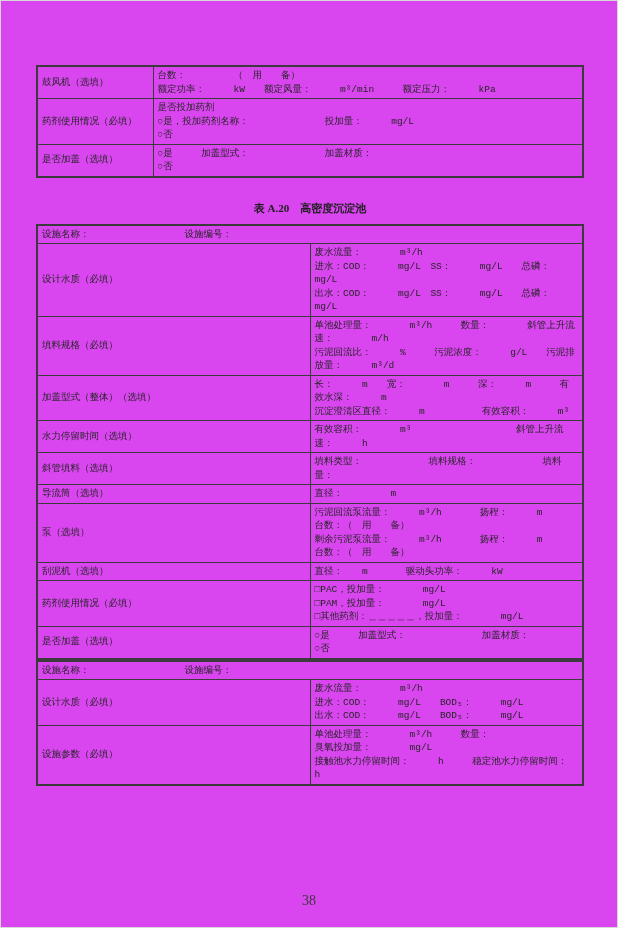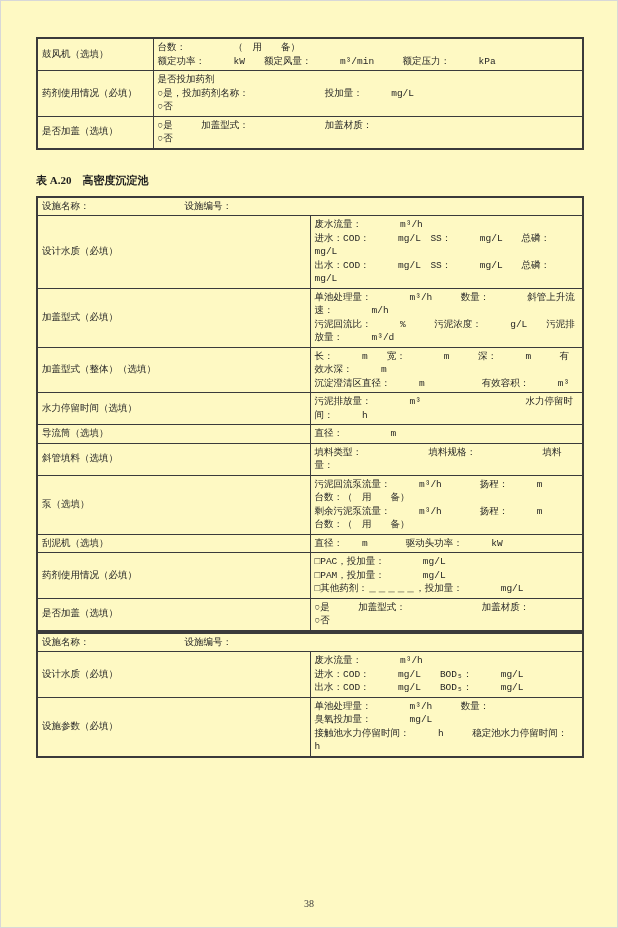--- a/index.html
+++ b/index.html
@@ -1,26 +1,26 @@
 <!DOCTYPE html>
 <html><head>
 <meta charset="utf-8">
 <style>
   * { box-sizing: border-box; }
   html,body { margin:0; padding:0; background:#f2f2f2; }
   .page {
     position: relative;
     width: 618px; height: 928px;
     margin: 0 auto;
-    background: #fef9c3;
+    background: #d946ef;
     border: 1px solid #d8d8d8;
     overflow: hidden;
     font-family: "Liberation Serif", "DejaVu Serif", serif;
     color: #262626;
-    padding: 36px 33px 0 35px;
+    padding: 64px 33px 0 35px;
   }
   table.form {
     width: 100%;
     border-collapse: collapse;
     border: 2px solid #3b3b3b;
     table-layout: fixed;
   }
   table.form td {
     border: 1px solid #3b3b3b;
     font-size: 9.5px;
@@ -32,32 +32,32 @@
     width: 116px;
     padding-left: 6px;
     white-space: normal;
   }
   td.val {
     white-space: pre-wrap;
     padding-left: 7px;
     font-family: Liberation Mono, monospace;
   }
   .tbl-title {
-    text-align: left;
+    text-align: center;
     font-weight: bold;
     font-size: 11px;
     line-height: 13px;
     margin: 24px 0 9px 0;
     color: #1e1e1e;
   }
   .page-number {
     position: absolute;
     bottom: 18px; left: 0; right: 0;
     text-align: center;
-    font-size: 10px;
+    font-size: 14px;
     color: #3a3a3a;
   }
 </style>
 </head>
 <body>
 
 <div class="page">
 
   <table class="form">
     <tbody>
@@ -86,40 +86,40 @@
         <tr>
       <td class="val" colspan="2">设施名称：　　　　　　　　　　设施编号：</td>
     </tr>
     <tr>
       <td class="lbl">设计水质（必填）</td>
       <td class="val">废水流量：　　　　m³/h
 进水：COD：　　　mg/L　SS：　　　mg/L　　总磷：　　　mg/L
 出水：COD：　　　mg/L　SS：　　　mg/L　　总磷：　　　mg/L</td>
     </tr>
     <tr>
-      <td class="lbl">加盖型式（必填）</td>
+      <td class="lbl">填料规格（必填）</td>
       <td class="val">单池处理量：　　　　m³/h　　　数量：　　　　斜管上升流速：　　　　m/h
 污泥回流比：　　　%　　　污泥浓度：　　　g/L　　污泥排放量：　　　m³/d</td>
     </tr>
     <tr>
       <td class="lbl">加盖型式（整体）（选填）</td>
       <td class="val">长：　　　m　　宽：　　　　m　　　深：　　　m　　　有效水深：　　　m
 沉淀澄清区直径：　　　m　　　　　　有效容积：　　　m³</td>
     </tr>
     <tr>
       <td class="lbl">水力停留时间（选填）</td>
-      <td class="val">污泥排放量：　　　　m³　　　　　　　　　　　水力停留时间：　　　h</td>
+      <td class="val">有效容积：　　　　m³　　　　　　　　　　　斜管上升流速：　　　h</td>
+    </tr>
+    <tr>
+      <td class="lbl">斜管填料（选填）</td>
+      <td class="val">填料类型：　　　　　　　填料规格：　　　　　　　填料量：</td>
     </tr>
     <tr>
       <td class="lbl">导流筒（选填）</td>
       <td class="val">直径：　　　　　m</td>
-    </tr>
-    <tr>
-      <td class="lbl">斜管填料（选填）</td>
-      <td class="val">填料类型：　　　　　　　填料规格：　　　　　　　填料量：</td>
     </tr>
     <tr>
       <td class="lbl">泵（选填）</td>
       <td class="val">污泥回流泵流量：　　　m³/h　　　　扬程：　　　m　　　　台数：（　用　　备）
 剩余污泥泵流量：　　　m³/h　　　　扬程：　　　m　　　　台数：（　用　　备）</td>
     </tr>
     <tr>
       <td class="lbl">刮泥机（选填）</td>
       <td class="val">直径：　　m　　　　驱动头功率：　　　kW</td>
     </tr>

